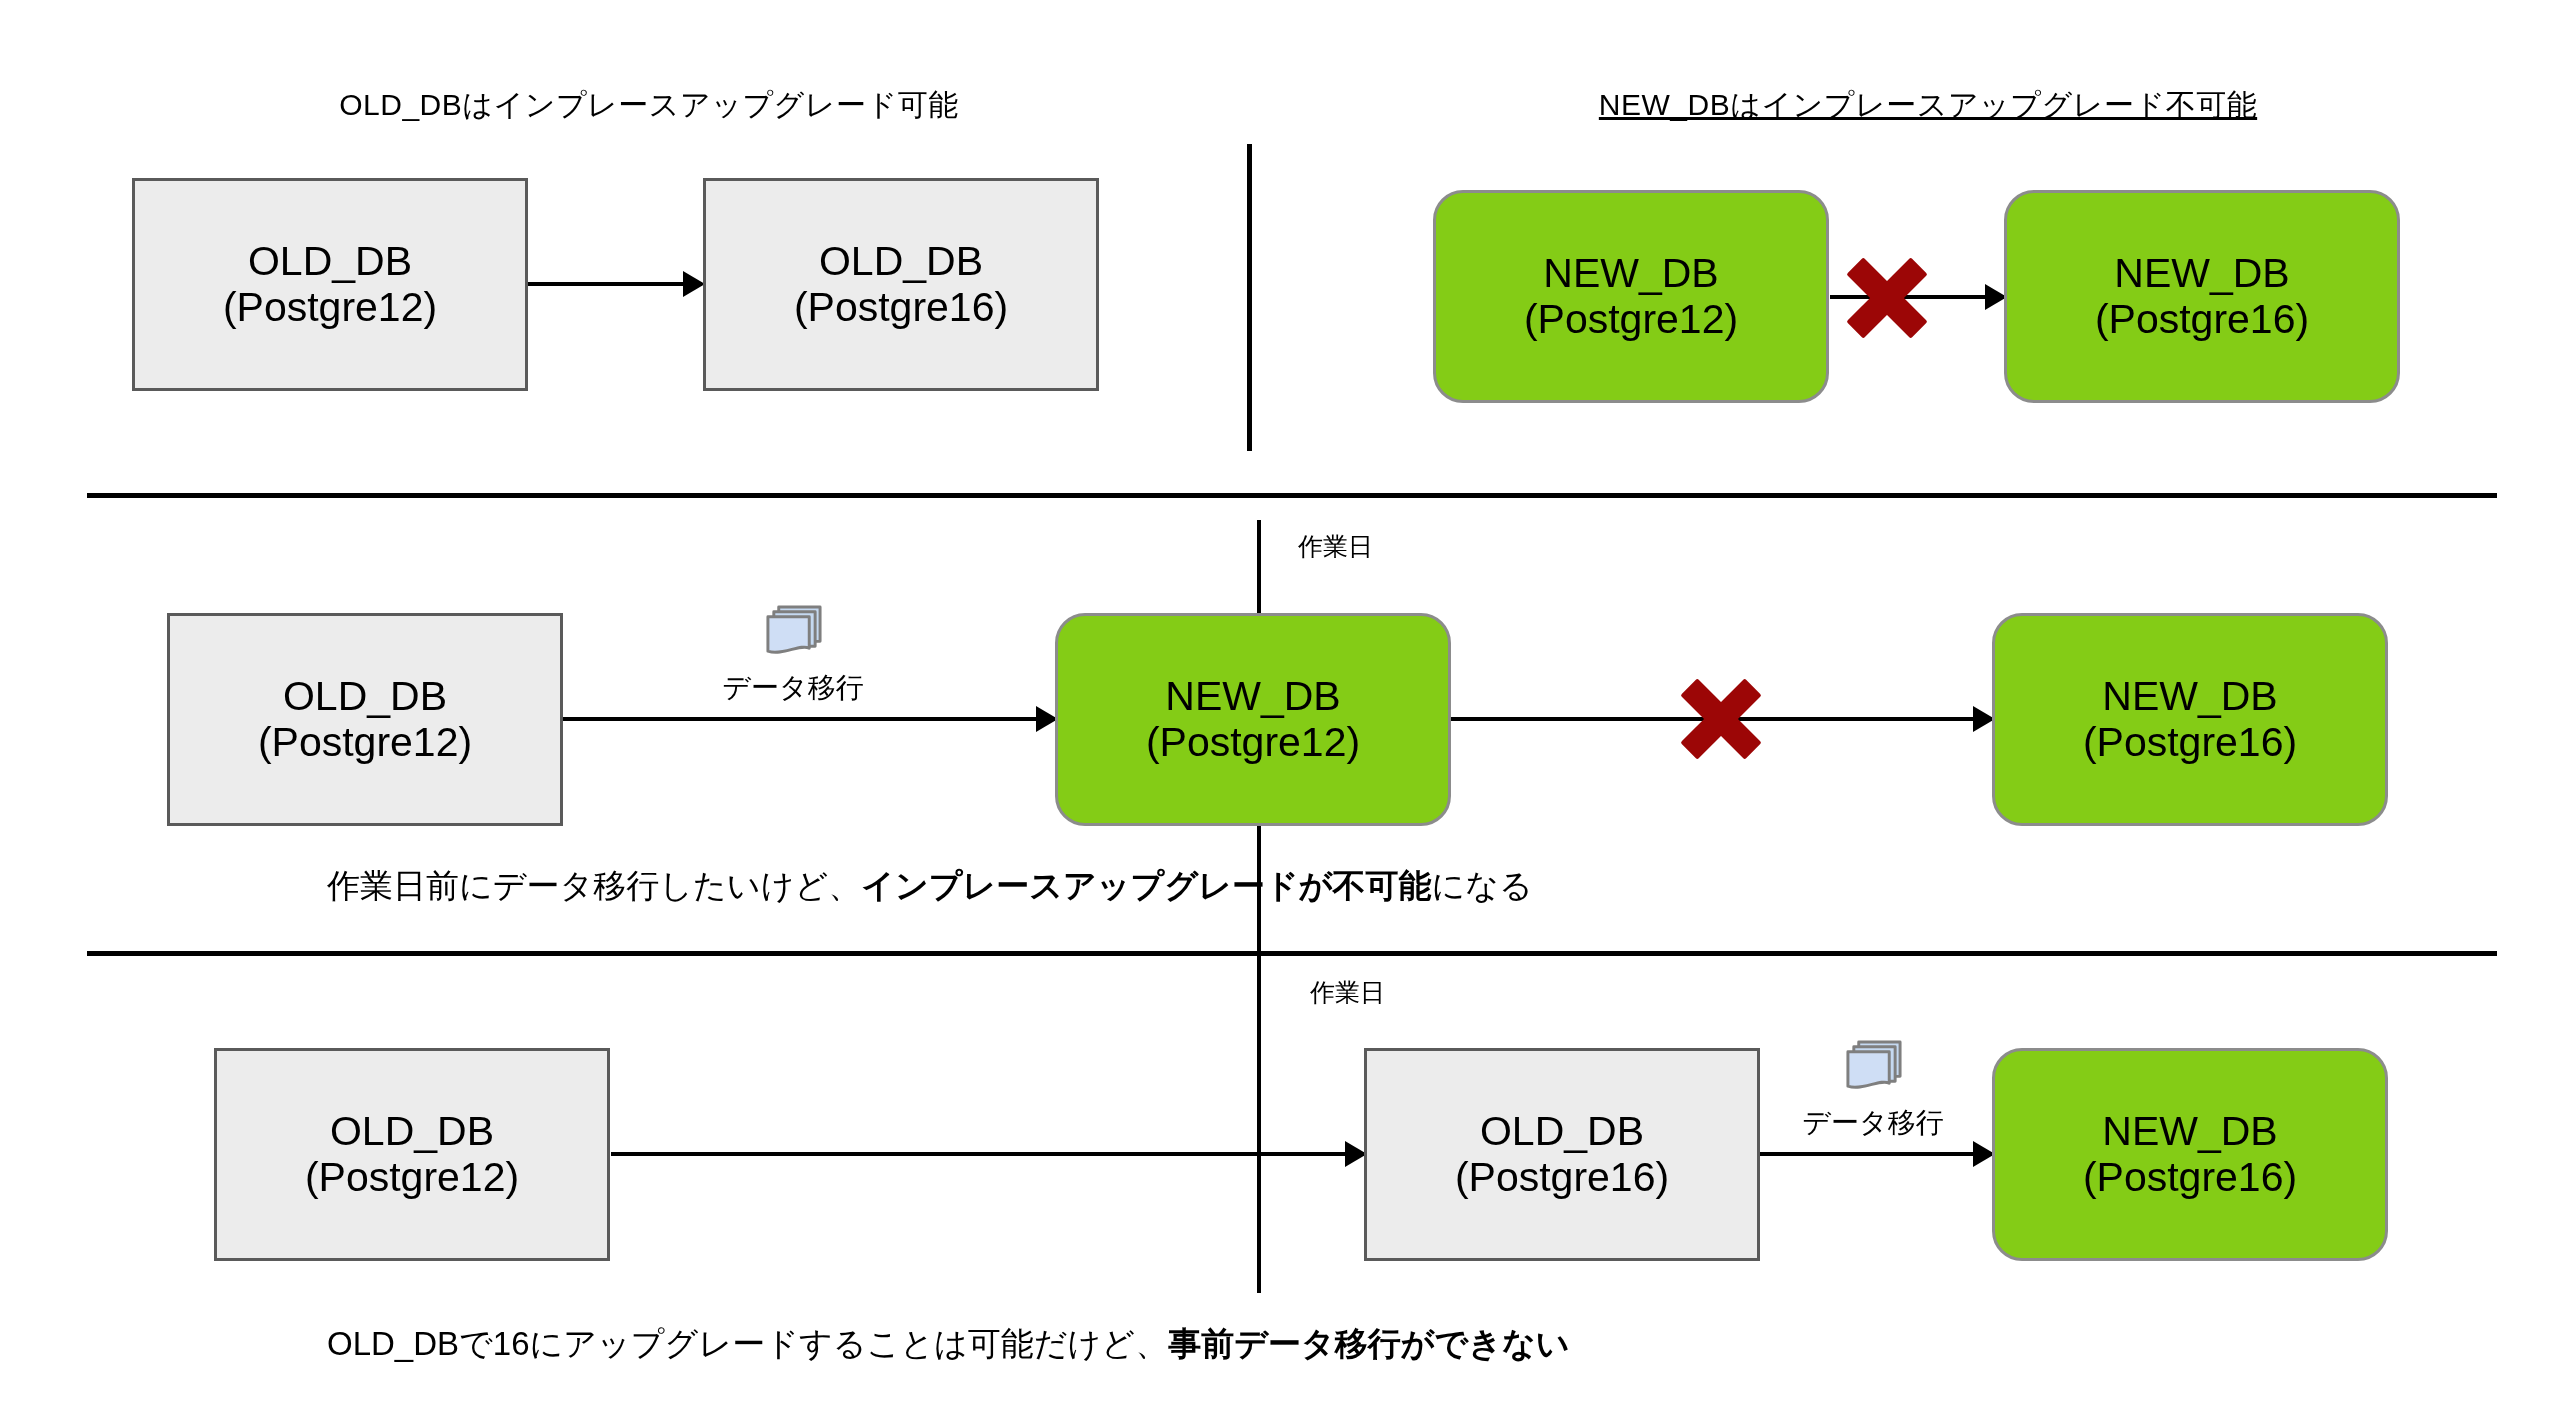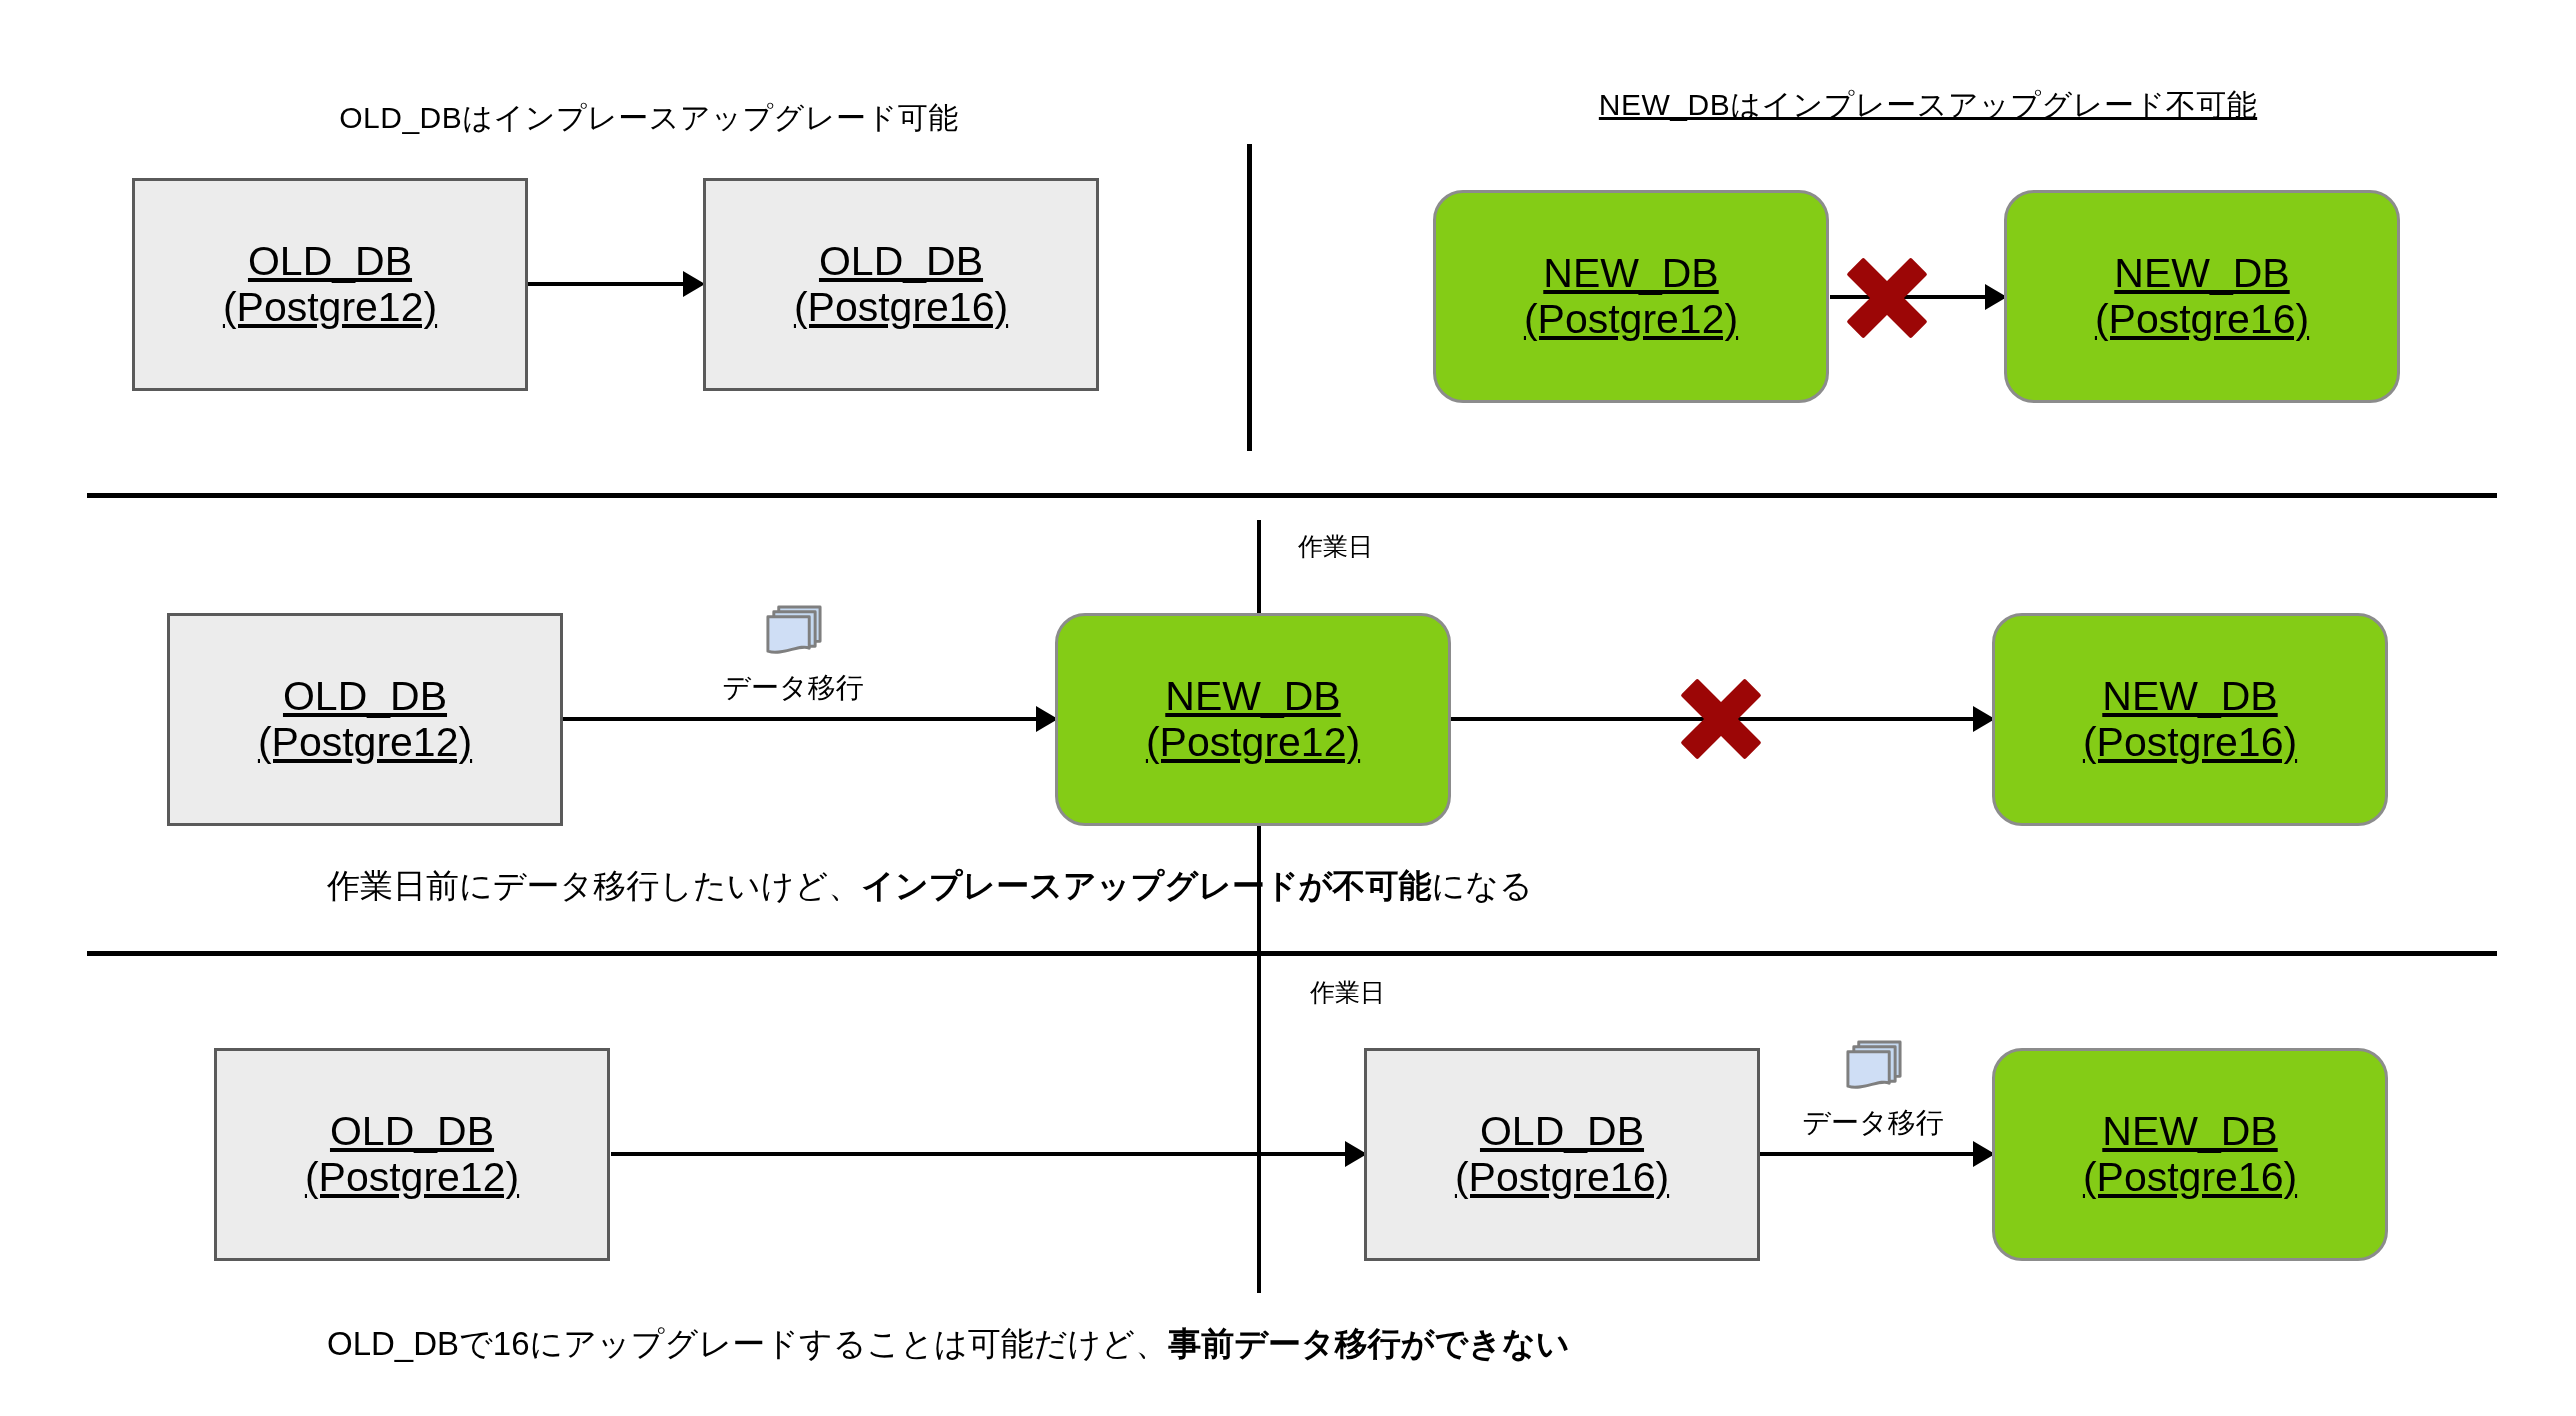--- a/index.html
+++ b/index.html
@@ -40,21 +40,21 @@
     position: absolute;
     box-sizing: border-box;
     border: 3px solid #666666;
     display: flex;
     flex-direction: column;
     align-items: center;
     justify-content: center;
     line-height: 1.12;
     white-space: nowrap;
   }
-  .node .l1, .node .l2 { display: block; text-decoration: underline; }
+  .node .l1, .node .l2 { display: block; }
   .node.gray   { background: #ececec; border-color: #5a5a5a; }
   .node.yellow { background: #84cc16; border-color: #8c8c8c; border-radius: 30px; }
 
   
   .arrow {
     position: absolute;
     height: 4px;
     background: #000000;
   }
   .arrow::after {
@@ -124,21 +124,21 @@
     display: block;
     font-size: 28px;
     white-space: nowrap;
   }
 </style>
 </head>
 <body>
 
 <div id="canvas">
 
-  <div class="heading" style="left:109px; top:98px; width:1080px;">OLD_DBはインプレースアップグレード可能</div>
+  <div class="heading" style="left:109px; top:85px; width:1080px;">OLD_DBはインプレースアップグレード可能</div>
 
   <div class="node gray" style="left:132px; top:178px; width:396px; height:213px; font-size:41px;">
     <span class="l1">OLD_DB</span>
     <span class="l2">(Postgre12)</span>
   </div>
 
   <div class="arrow" style="left:528px; top:282px; width:174px;"></div>
 
   <div class="node gray" style="left:703px; top:178px; width:396px; height:213px; font-size:41px;">
     <span class="l1">OLD_DB</span>

